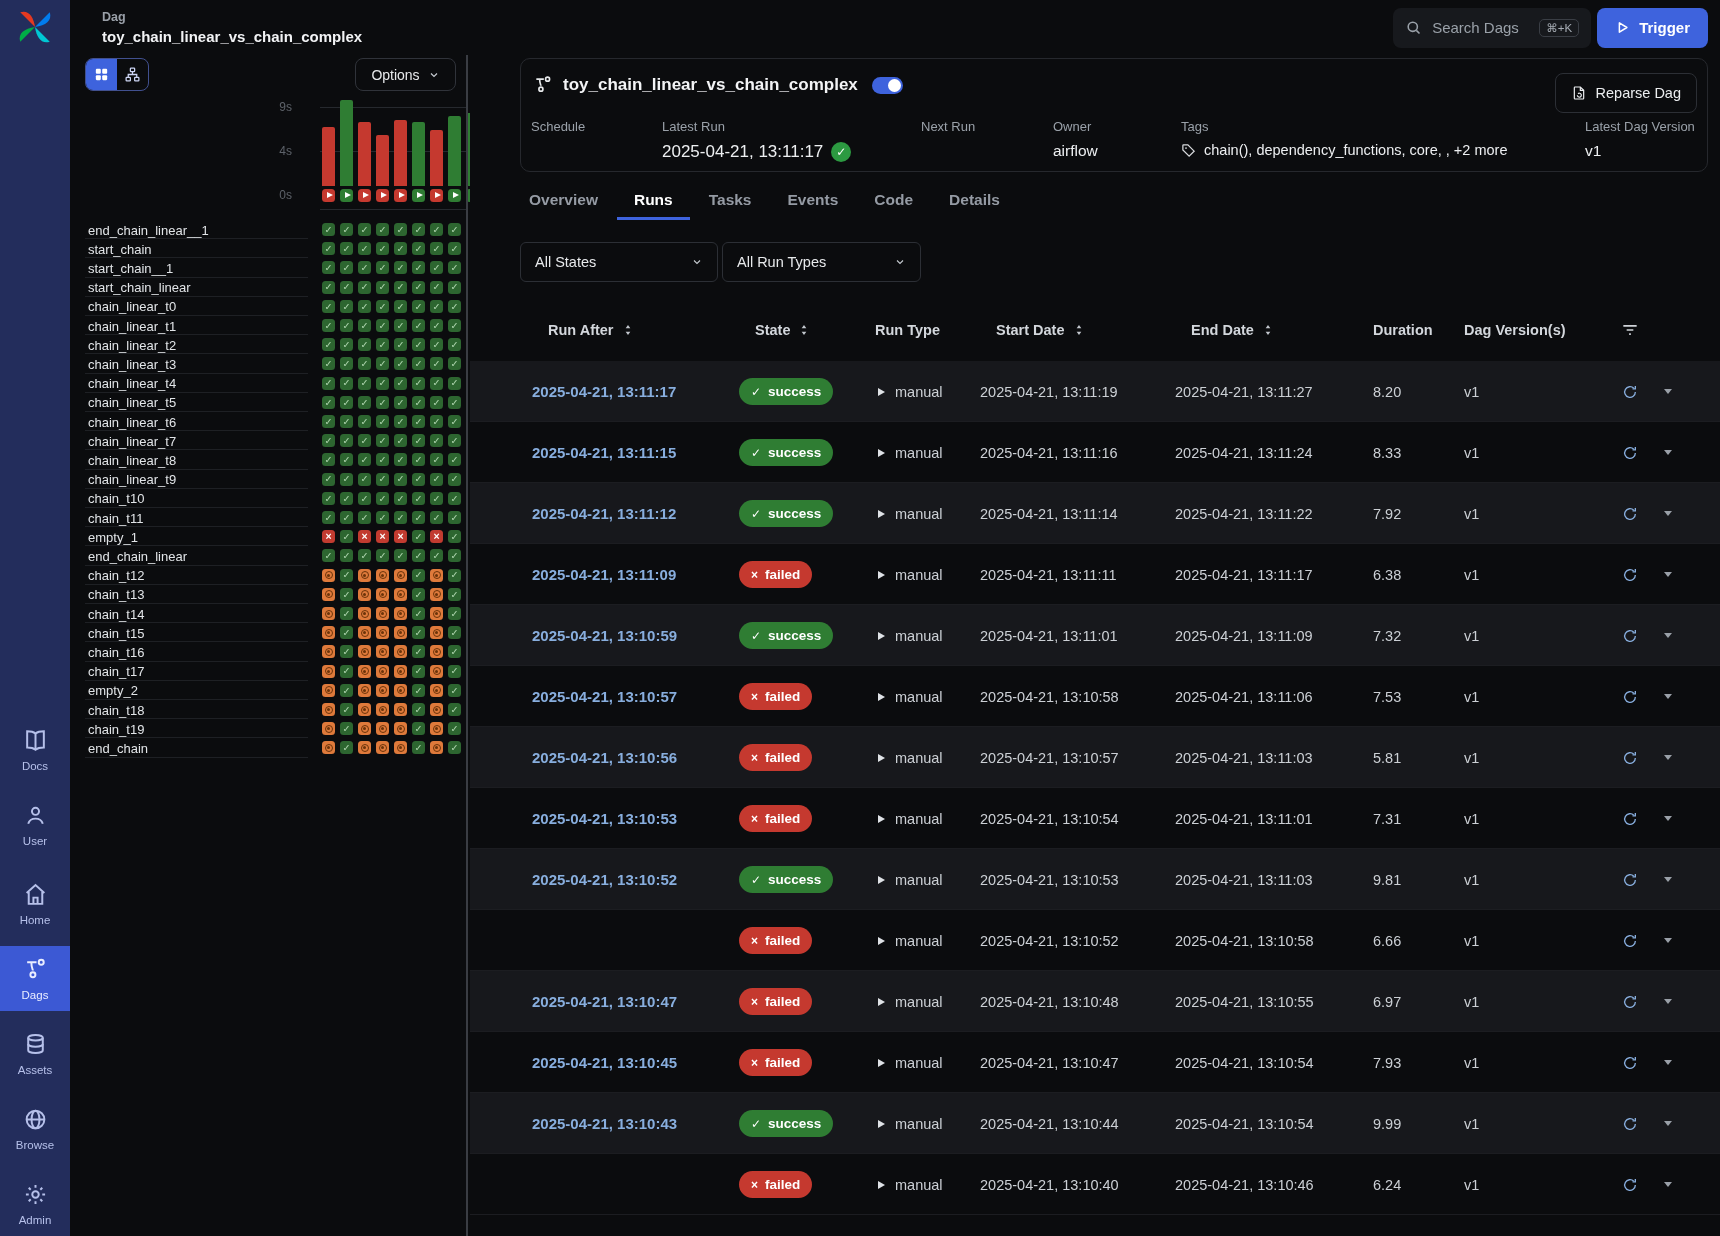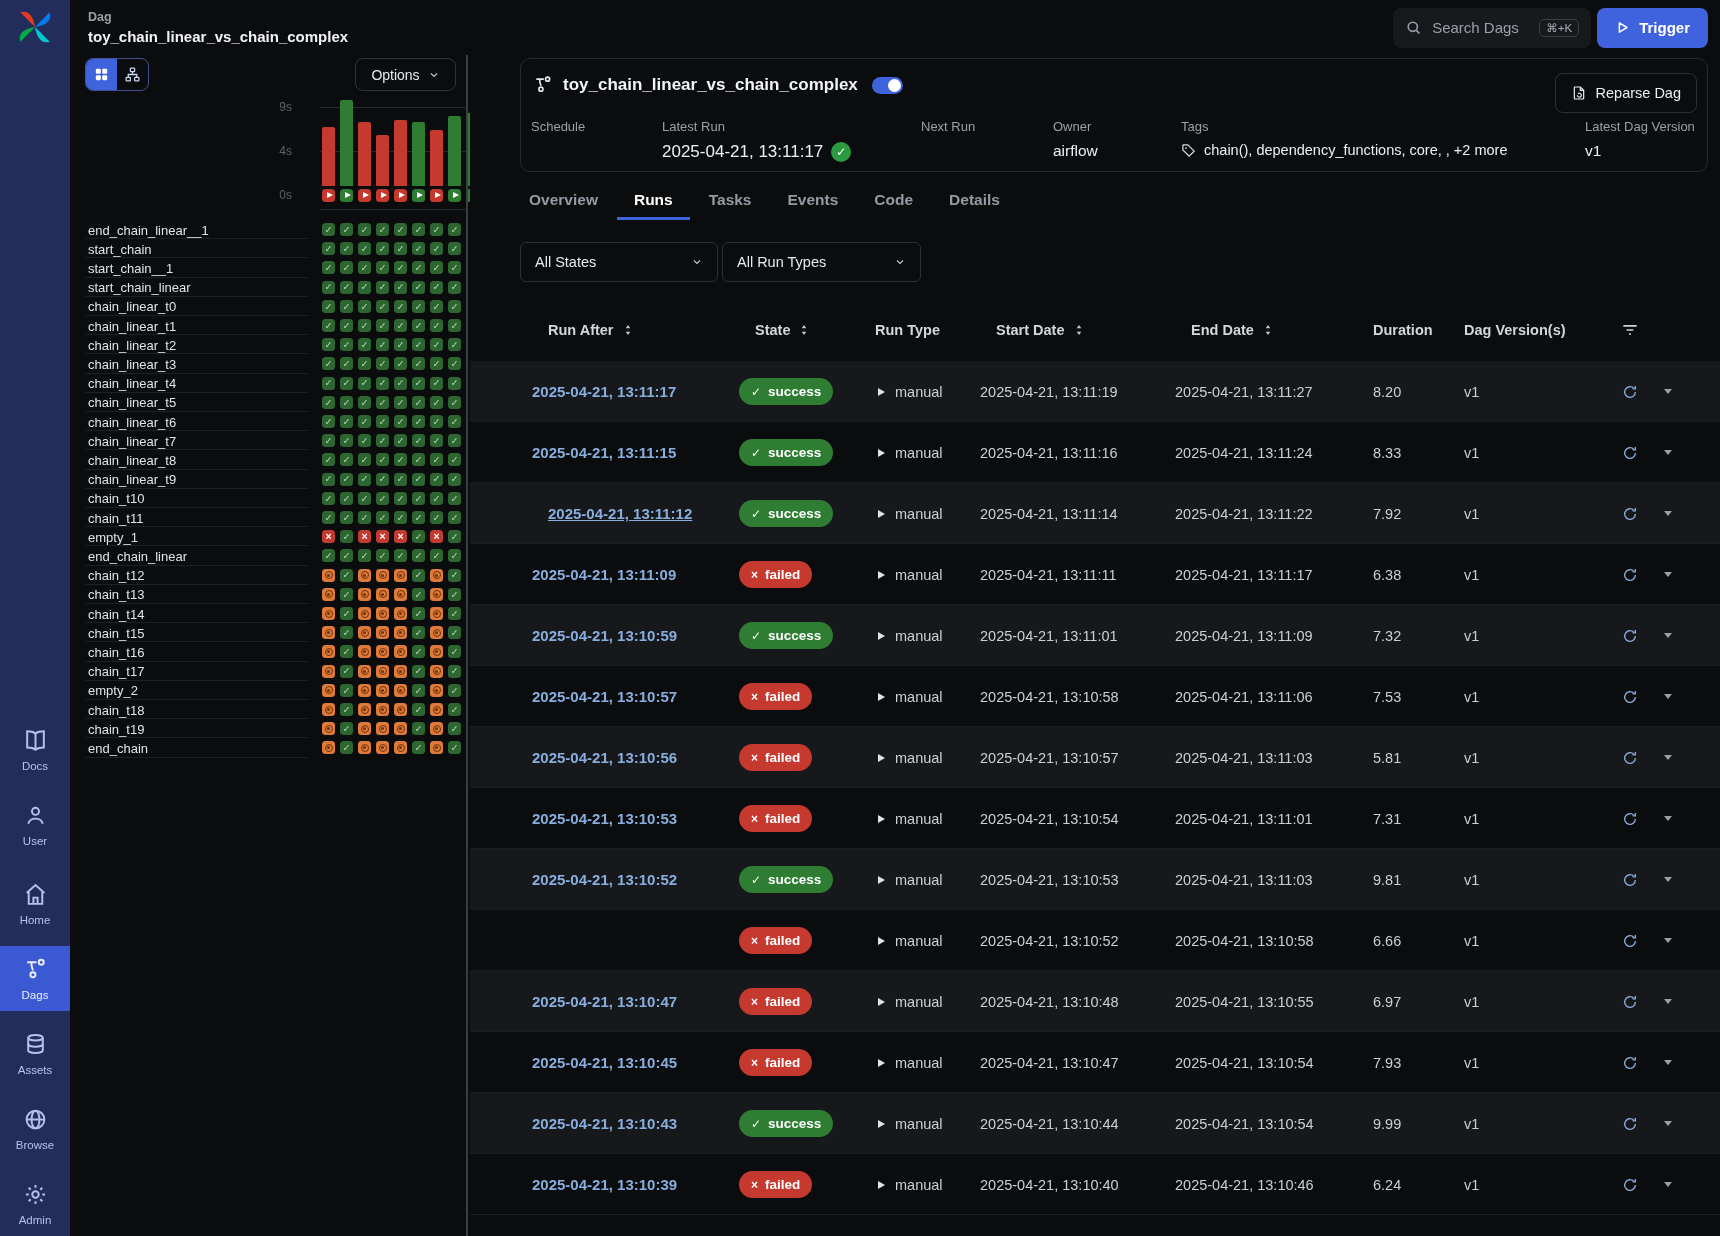--- a/index.html
+++ b/index.html
@@ -10,21 +10,21 @@
   .sidebar{position:absolute;left:0;top:0;width:70px;height:1236px;background:var(--sbg);display:flex;flex-direction:column;align-items:center;z-index:5;}
   .logo{width:38px;height:38px;margin:8px 0 10px;}
   .nav{display:flex;flex-direction:column;width:70px;gap:10px;margin-top:6px;}
   .nav-item{width:70px;padding:11px 0 10px;display:flex;flex-direction:column;align-items:center;gap:7px;color:#b6c0ea;font-size:11.5px;cursor:pointer;}
   .nav-item.active{background:var(--sactive);color:#e9edff;}
   .nav-icon{width:25px;height:25px;display:flex;}
   .nav-icon svg{width:25px;height:25px;}
   .nav-bottom{margin-top:auto;margin-bottom:8px;}
 
   
-  .topbar{position:absolute;left:70px;right:0;top:0;height:55px;display:flex;align-items:center;justify-content:space-between;padding:0 12px 0 18px;}
+  .topbar{position:absolute;left:70px;right:0;top:0;height:55px;display:flex;align-items:center;justify-content:space-between;padding:0 12px 0 32px;}
   .crumb{font-size:12.5px;color:#9aa0a8;font-weight:700;}
   .page-title{font-size:15px;font-weight:700;color:#f2f3f5;margin-top:4px;}
   .topbar-right{display:flex;align-items:center;gap:6px;}
   .search-box{width:198px;height:40px;background:#17191d;border-radius:8px;display:flex;align-items:center;gap:10px;padding:0 12px;color:#9aa1a9;font-size:15px;cursor:pointer;}
   .search-box .grow{flex:1;}
   kbd{border:1px solid #3a3e45;border-radius:5px;font-size:11.5px;padding:1px 6px;color:#a6acb4;}
   .trigger-btn{height:40px;background:var(--accent);border-radius:8px;color:#fff;font-size:15px;font-weight:700;display:flex;align-items:center;gap:9px;padding:0 18px;border:none;cursor:pointer;}
 
   
   .left-panel{position:absolute;left:70px;top:55px;width:400px;bottom:0;overflow:hidden;}
@@ -1254,21 +1254,21 @@
             <svg viewBox="0 0 24 24" fill="none" stroke="currentColor" stroke-width="2">
               <path d="M20 12a8 8 0 1 1-2.3-5.6"></path>
               <path d="M20 3v4.2h-4.2"></path>
             </svg>
           </div>
           <div class="cell act" style="left: 1194px;">
             <span class="cdown"></span>
           </div>
         </div>
         <div class="trow striped" style="top: 428px;">
-          <a class="cell link" style="left: 78px; text-decoration: underline;">2025-04-21, 13:11:12</a>
+          <a class="cell link" style="left: 62px;">2025-04-21, 13:11:12</a>
           <div class="cell" style="left: 269px;">
             <span class="pill" style="background: rgb(47, 125, 51);">
               <span class="pg">✓</span>
               <span>success</span>
             </span>
           </div>
           <div class="cell" style="left: 408px;">
             <span class="ptri"></span>
             <span>manual</span>
           </div>
@@ -1539,21 +1539,20 @@
             <svg viewBox="0 0 24 24" fill="none" stroke="currentColor" stroke-width="2">
               <path d="M20 12a8 8 0 1 1-2.3-5.6"></path>
               <path d="M20 3v4.2h-4.2"></path>
             </svg>
           </div>
           <div class="cell act" style="left: 1194px;">
             <span class="cdown"></span>
           </div>
         </div>
         <div class="trow" style="top: 1099px;">
-          <a class="cell link" style="left: 62px;">2025-04-21, 13:10:39</a>
           <div class="cell" style="left: 269px;">
             <span class="pill" style="background: rgb(197, 57, 47);">
               <span class="pg">×</span>
               <span>failed</span>
             </span>
           </div>
           <div class="cell" style="left: 408px;">
             <span class="ptri"></span>
             <span>manual</span>
           </div>

